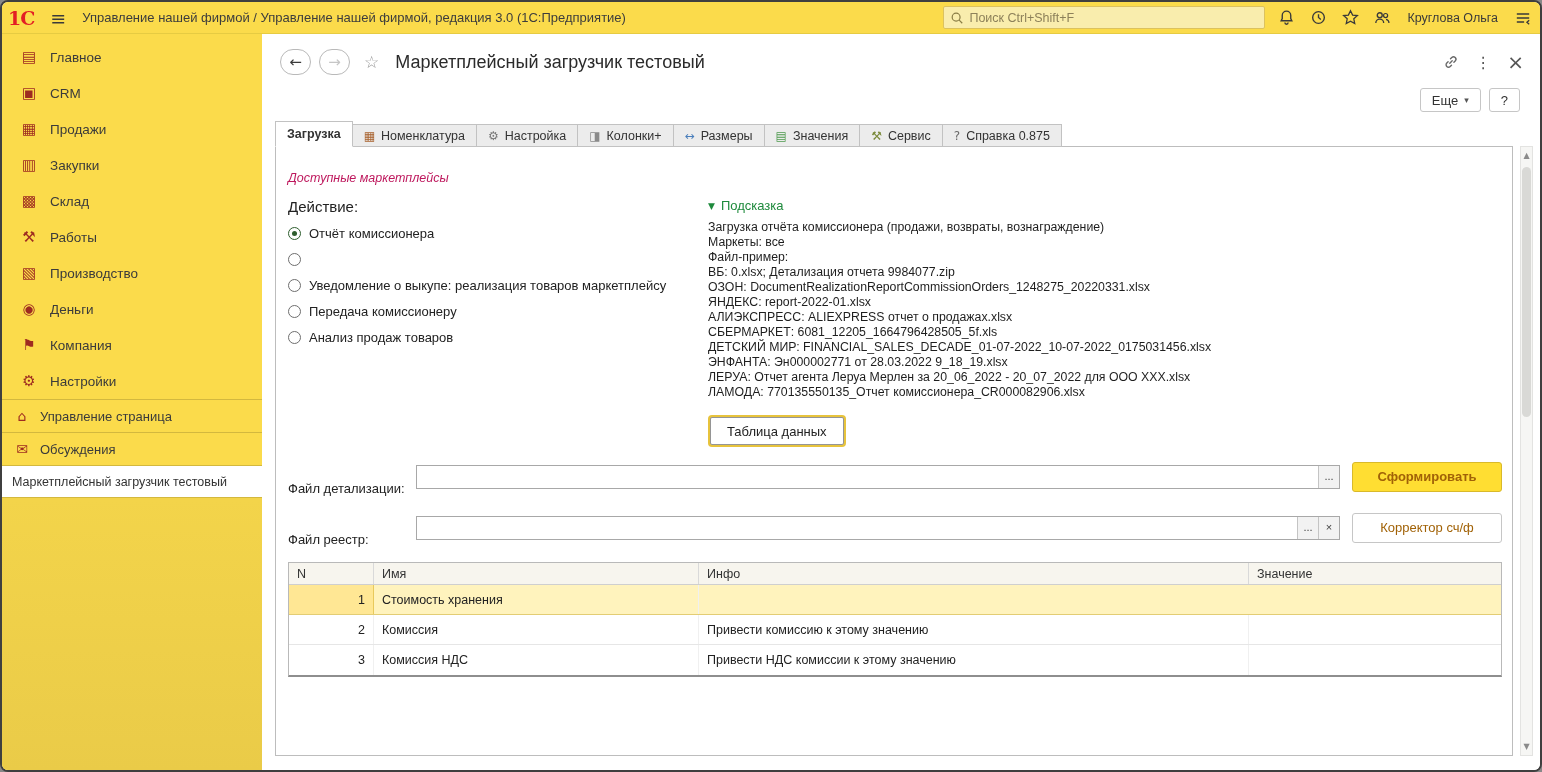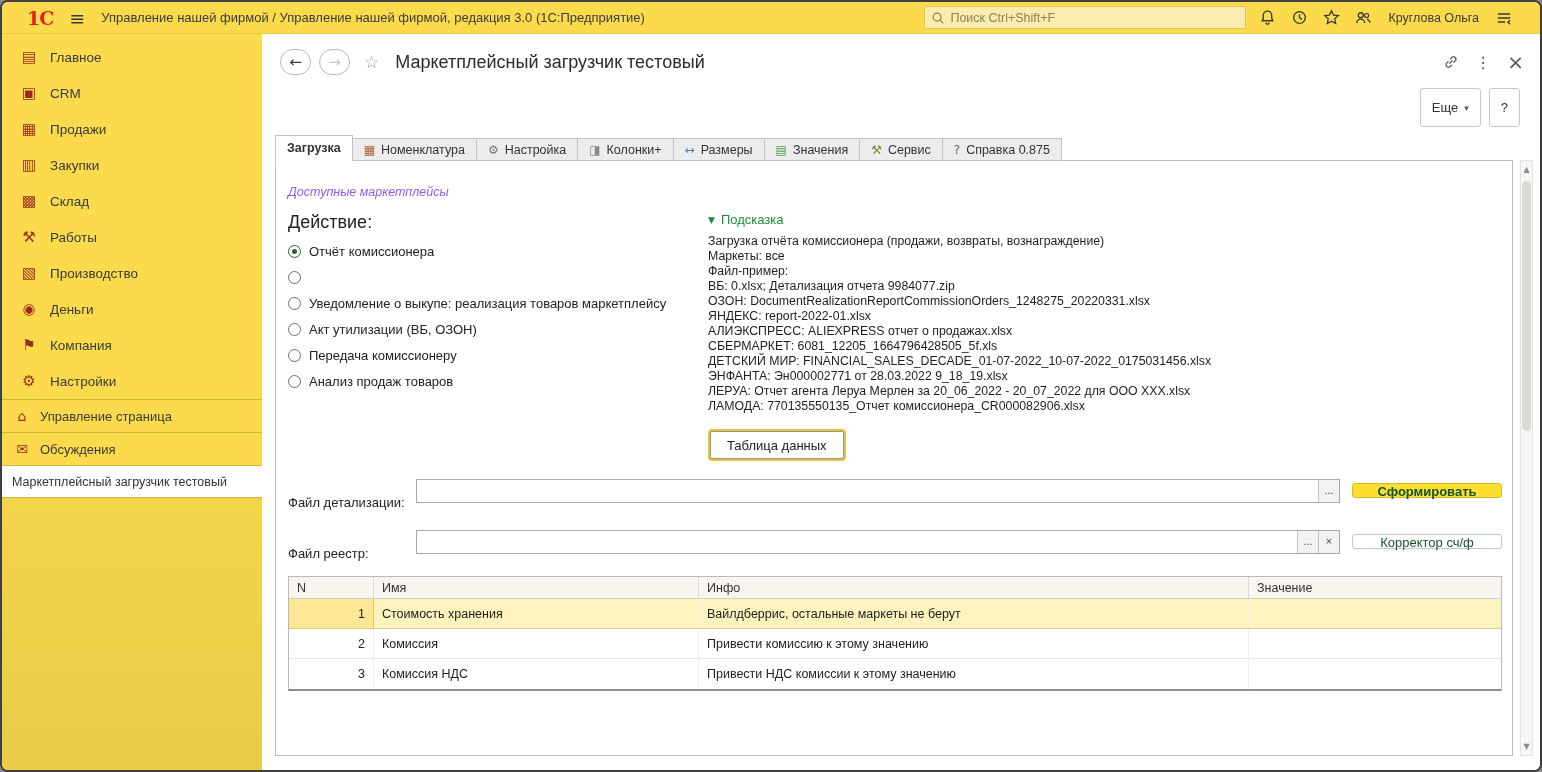--- a/index.html
+++ b/index.html
@@ -1,21 +1,21 @@
 <!DOCTYPE html>
 <html style="--accent: #FBDB4B; --brand: #E31E24; --link-red: #D40000; --hint-green: #1E8A3C; --primary-button: #FFDE32; --selection-bg: #FFF3BD; --sidebar-icon: #9E2B20;"><head>
 <meta charset="utf-8">
 <style>
   *{box-sizing:border-box;margin:0;padding:0;}
   html,body{width:1542px;height:772px;}
   body{font-family:"Liberation Sans","DejaVu Sans",sans-serif;font-size:13px;color:#333;background:#888;}
   .window{width:1542px;height:772px;border:2px solid #3F3F3F;border-radius:8px;overflow:hidden;display:flex;flex-direction:column;background:#fff;}
 
   
-  .topbar{height:32px;flex:0 0 32px;background:var(--accent,#FBDB4B);border-bottom:1px solid #E6CB42;display:flex;align-items:center;padding:0 25px;gap:10px;}
+  .topbar{height:32px;flex:0 0 32px;background:var(--accent,#FBDB4B);border-bottom:1px solid #E6CB42;display:flex;align-items:center;padding:0 6px;gap:10px;}
   .logo{color:var(--brand,#E31E24);font-weight:bold;font-size:19px;font-family:"DejaVu Serif",serif;letter-spacing:-1px;cursor:default;}
   .burger{font-size:19px;color:#3a3a3a;cursor:pointer;margin:0 6px;font-family:"DejaVu Sans",sans-serif;}
   .app-title{font-size:13px;color:#3c3c3c;flex:1;white-space:nowrap;overflow:hidden;}
   .search{width:322px;height:23px;background:#F9EDAD;border:1px solid #DCC25E;border-radius:2px;display:flex;align-items:center;padding:0 6px;gap:5px;}
   .search input{border:none;background:transparent;outline:none;font-size:12.5px;color:#555;width:100%;font-family:inherit;}
   .search input::placeholder{color:#8D815A;}
   .tb-icon{width:22px;height:22px;display:flex;align-items:center;justify-content:center;cursor:pointer;}
   .user{font-size:12.5px;color:#3a3a3a;margin:0 4px;white-space:nowrap;cursor:pointer;}
 
   
@@ -41,62 +41,62 @@
   .nav-btn{width:31px;height:26px;border:1px solid #B9B9B9;border-radius:13px;background:#fff;font-size:15px;color:#3a3a3a;display:flex;align-items:center;justify-content:center;cursor:pointer;font-family:"DejaVu Sans",sans-serif;}
   .nav-btn.disabled{color:#C6C6C6;}
   .fav-star{font-size:17px;color:#9a9a9a;margin:0 8px 0 6px;cursor:pointer;font-family:"DejaVu Sans",sans-serif;}
   .page-title{font-size:18px;font-weight:normal;color:#2b2b2b;flex:1;white-space:nowrap;overflow:hidden;}
   .header-icons{display:flex;gap:16px;align-items:center;}
   .hd-icon{cursor:pointer;display:flex;align-items:center;justify-content:center;}
   .dots{font-size:16px;color:#555;font-family:"DejaVu Sans",sans-serif;}
   .close-x{font-size:20px;color:#555;font-family:"DejaVu Sans",sans-serif;}
 
   .actions-row{display:flex;justify-content:flex-end;gap:8px;padding:8px 20px 6px 0;flex:0 0 39px;}
-  .btn{border:1px solid #C6C6C6;background:#fff;border-radius:3px;height:39px;padding:0 11px;font-size:13px;color:#333;display:inline-flex;align-items:center;gap:6px;cursor:pointer;font-family:inherit;}
+  .btn{border:1px solid #C6C6C6;background:#fff;border-radius:3px;height:24px;padding:0 11px;font-size:13px;color:#333;display:inline-flex;align-items:center;gap:6px;cursor:pointer;font-family:inherit;}
   .caret{font-size:9px;color:#555;font-family:"DejaVu Sans",sans-serif;}
 
   
   .tabs{display:flex;align-items:flex-end;margin:2px 0 -1px 13px;position:relative;z-index:2;flex:0 0 26px;}
   .tab{height:23px;display:flex;align-items:center;gap:6px;padding:0 11px;border:1px solid #C2C2C2;border-left-width:0;background:#ECECEC;font-size:12.5px;color:#333;cursor:pointer;white-space:nowrap;}
   .tab:nth-of-type(1){border-left-width:1px;}
   .tab.active{background:#fff;height:26px;font-weight:bold;border-bottom:1px solid #fff;}
   .tab-icon{font-size:12px;font-family:"DejaVu Sans",sans-serif;line-height:1;}
   .tab-icon:empty{display:none;}
 
   
   .body-row{flex:1;display:flex;min-height:0;padding:0 0 14px 13px;}
   .content{flex:1;border:1px solid #BDBDBD;padding:12px 10px 0 12px;overflow:hidden;position:relative;background:#fff;}
   .vscroll{flex:0 0 13px;margin:0 7px;background:#F6F6F4;border:1px solid #E3E3E1;display:flex;flex-direction:column;align-items:center;font-size:8px;color:#8a8a8a;font-family:"DejaVu Sans",sans-serif;}
   .scroll-up,.scroll-down{padding:4px 0;cursor:pointer;}
   .scroll-down{margin-top:auto;}
   .scroll-thumb{width:9px;height:250px;background:#D9D9D6;border-radius:5px;margin-top:3px;cursor:grab;}
 
   .demo-link{color:var(--link-red,#D40000);font-weight:bold;text-decoration:underline;font-size:12.5px;cursor:pointer;display:inline-block;}
-  .subtitle{font-style:italic;color:#8b5cf6;margin-top:12px;font-size:12.5px;}
+  .subtitle{font-style:italic;color:#be185d;margin-top:12px;font-size:12.5px;}
   .cols{display:flex;margin-top:13px;}
   .left-col{flex:0 0 420px;}
-  .action-label{font-size:18px;margin-bottom:5px;color:#222;}
+  .action-label{font-size:15px;margin-bottom:5px;color:#222;}
   .radio-row{height:26px;display:flex;align-items:center;gap:8px;cursor:pointer;}
   .radio{width:13px;height:13px;border:1px solid #6e6e6e;border-radius:50%;background:#fff;position:relative;flex:0 0 13px;}
   .radio.checked{border-color:#2E5E2E;}
   .radio.checked::after{content:"";position:absolute;left:3px;top:3px;width:5px;height:5px;border-radius:50%;background:#2E5E2E;}
   .radio-label{font-size:13px;color:#222;white-space:nowrap;}
   .right-col{flex:1;min-width:0;}
   .hint-header{display:flex;align-items:center;gap:6px;color:var(--hint-green,#1E8A3C);font-size:13px;cursor:pointer;}
   .hint-caret{font-size:9px;font-family:"DejaVu Sans",sans-serif;}
   .hint-lines{margin-top:7px;}
   .hint-line{font-size:12.3px;line-height:15px;color:#1e1e1e;white-space:nowrap;}
   .data-table-btn{margin:17px 0 0 2px;height:28px;padding:0 16px;background:#fff;border:1px solid #959595;border-radius:2px;box-shadow:0 0 0 2px #E7C33C;font-size:13px;color:#222;cursor:pointer;font-family:inherit;}
 
   .file-row{display:flex;align-items:center;margin-top:12px;}
   .file-label{flex:0 0 128px;font-size:13px;color:#222;margin-top:24px;}
   .input-wrap{flex:1;height:24px;border:1px solid #A8A8A8;display:flex;background:#fff;min-width:0;}
   .input-wrap input{flex:1;border:none;outline:none;padding:0 6px;font-size:12.5px;min-width:0;font-family:inherit;}
   .mini-btn{flex:0 0 21px;border:none;border-left:1px solid #C4C4C4;background:#F2F2F2;font-size:11px;color:#444;cursor:pointer;line-height:1;font-family:inherit;}
-  .action-btn{flex:0 0 150px;height:15px;margin-left:12px;border-radius:3px;font-size:13px;cursor:pointer;border:1px solid #C6C6C6;background:#fff;color:#14532d;font-family:inherit;}
+  .action-btn{flex:0 0 150px;height:30px;margin-left:12px;border-radius:3px;font-size:13px;cursor:pointer;border:1px solid #C6C6C6;background:#fff;color:#a16207;font-family:inherit;}
   .action-btn.primary{background:var(--primary-button,#FFDE32);border-color:#D9B92A;font-weight:bold;}
 
   
   .data-table{margin-top:15px;border:1px solid #B9B9B9;border-bottom:2px solid #8E8E8E;}
   .thead{display:flex;height:22px;background:#F7F5EE;border-bottom:1px solid #CFCFCF;}
   .th{display:flex;align-items:center;padding:0 8px;font-size:12.5px;color:#333;border-right:1px solid #D9D9D9;cursor:pointer;}
   .thead > div:nth-of-type(1){flex:0 0 85px;}
   .thead > div:nth-of-type(2){flex:0 0 325px;}
   .thead > div:nth-of-type(3){flex:0 0 550px;}
   .thead > div:nth-of-type(4){flex:1;border-right:none;}
@@ -308,24 +308,20 @@
                   </div>
                   <div class="radio-row">
                     <span class="radio"></span>
                   </div>
                   <div class="radio-row">
                     <span class="radio"></span>
                     <span class="radio-label">Уведомление о выкупе: реализация товаров маркетплейсу</span>
                   </div>
                   <div class="radio-row">
                     <span class="radio"></span>
-                    <span class="radio-label">Акт утилизации (ВБ, ОЗОН)</span>
-                  </div>
-                  <div class="radio-row">
-                    <span class="radio"></span>
                     <span class="radio-label">Передача комиссионеру</span>
                   </div>
                   <div class="radio-row">
                     <span class="radio"></span>
                     <span class="radio-label">Анализ продаж товаров</span>
                   </div>
                 </div>
             </div>
             <div class="right-col">
               <div class="hint-header">
@@ -376,21 +372,20 @@
             <div class="th">N</div>
                 <div class="th">Имя</div>
                 <div class="th">Инфо</div>
                 <div class="th">Значение</div>
               </div>
             <div class="tbody">
 
             <div class="trow selected">
                   <div class="td td-n">1</div>
                   <div class="td td-name">Стоимость хранения</div>
-                  <div class="td td-info">Вайлдберрис, остальные маркеты не берут</div>
                   <div class="td td-value"></div>
                 </div>
                 <div class="trow">
                   <div class="td td-n">2</div>
                   <div class="td td-name">Комиссия</div>
                   <div class="td td-info">Привести комиссию к этому значению</div>
                   <div class="td td-value"></div>
                 </div>
                 <div class="trow">
                   <div class="td td-n">3</div>

